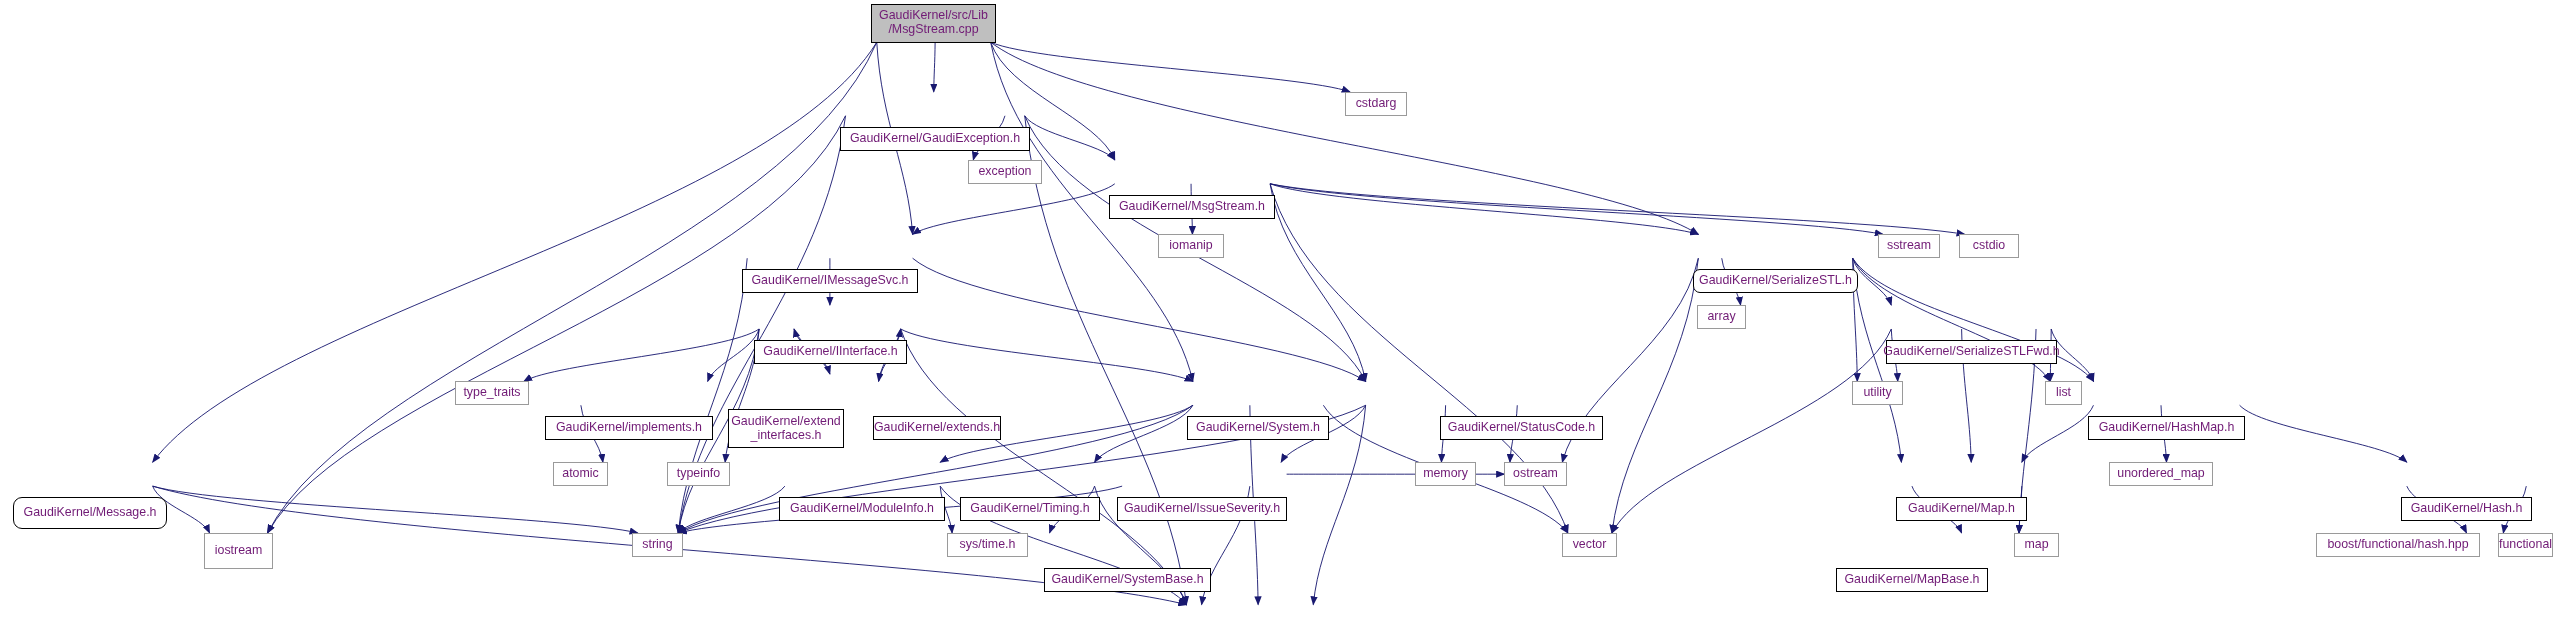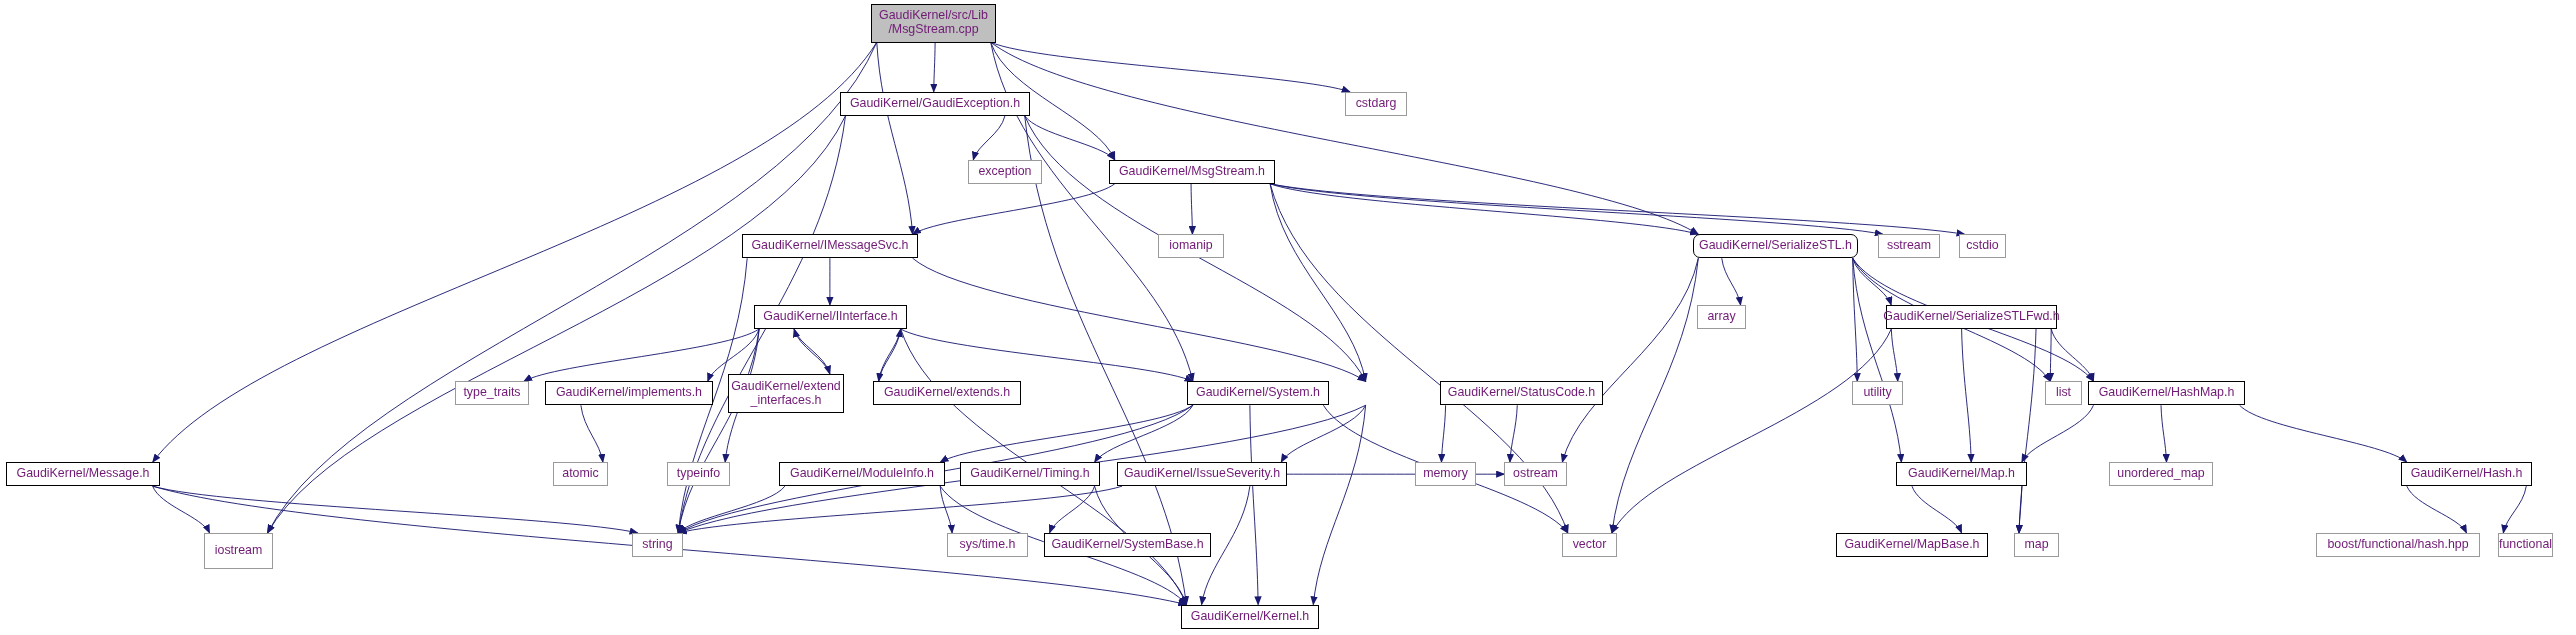--- a/index.html
+++ b/index.html
@@ -4,21 +4,21 @@
 <style>
   html,body{margin:0;padding:0;background:#ffffff;}
   #graph{position:relative;width:2576px;height:635px;overflow:hidden;
          font-family:"Liberation Sans","DejaVu Sans",sans-serif;background:#fff;}
   #edges{position:absolute;left:0;top:0;width:2576px;height:635px;}
   .node{position:absolute;box-sizing:border-box;display:flex;align-items:center;
         justify-content:center;text-align:center;line-height:1.12;
         font-size:12.4px;color:#701a75;background:#ffffff;white-space:pre-line;
         padding:0 3.7px;}
   .node.sys{border:0.9px solid #9a9a9a;}
-  .node.hdr{border:0.9px solid #000000;}
+  .node.hdr{border:0.9px solid #000000;margin-top:35px;}
   .node.root{border:0.9px solid #000000;background:#bfbfbf;}
 </style>
 </head>
 <body>
 
 <div id="graph">
   <svg id="edges" viewBox="0 0 2803 691" xmlns="http://www.w3.org/2000/svg">
     <defs>
       <marker id="ah" markerWidth="10" markerHeight="8" refX="9" refY="4" orient="auto" markerUnits="userSpaceOnUse">
         <path d="M0,0 L10,4 L0,8 z" fill="#191970"></path>
@@ -108,35 +108,35 @@
       <div class="node root" style="left: 871px; top: 3.7px; width: 125px; height: 39px;">GaudiKernel/src/Lib
 /MsgStream.cpp</div>
       <div class="node hdr" style="left: 840px; top: 92px; width: 190px; height: 24px;">GaudiKernel/GaudiException.h</div>
       <div class="node sys" style="left: 1345px; top: 92px; width: 62px; height: 24px;">cstdarg</div>
       <div class="node sys" style="left: 968px; top: 160px; width: 74px; height: 24px;">exception</div>
       <div class="node hdr" style="left: 1109px; top: 160px; width: 166px; height: 24px;">GaudiKernel/MsgStream.h</div>
       <div class="node hdr" style="left: 742px; top: 234px; width: 176px; height: 24px;">GaudiKernel/IMessageSvc.h</div>
       <div class="node sys" style="left: 1158px; top: 234px; width: 66px; height: 24px;">iomanip</div>
       <div class="node hdr" style="left: 1693px; top: 234px; width: 165px; height: 24px; border-radius: 7px;">GaudiKernel/SerializeSTL.h</div>
       <div class="node sys" style="left: 1878px; top: 234px; width: 62px; height: 24px;">sstream</div>
-      <div class="node sys" style="left: 1959px; top: 234px; width: 47px; height: 24px;">cstdio</div>
+      <div class="node sys" style="left: 1959px; top: 234px; width: 60px; height: 24px;">cstdio</div>
       <div class="node hdr" style="left: 754px; top: 305px; width: 153px; height: 24px;">GaudiKernel/IInterface.h</div>
       <div class="node sys" style="left: 1697px; top: 305px; width: 49px; height: 24px;">array</div>
       <div class="node hdr" style="left: 1886px; top: 305px; width: 171px; height: 24px;">GaudiKernel/SerializeSTLFwd.h</div>
       <div class="node sys" style="left: 455px; top: 381px; width: 74px; height: 24px;">type_traits</div>
       <div class="node hdr" style="left: 545px; top: 381px; width: 168px; height: 24px;">GaudiKernel/implements.h</div>
       <div class="node hdr" style="left: 728px; top: 374px; width: 116px; height: 39px;">GaudiKernel/extend
 _interfaces.h</div>
-      <div class="node hdr" style="left: 873px; top: 381px; width: 148px; height: 24px;">GaudiKernel/extends.h</div>
+      <div class="node hdr" style="left: 873px; top: 381px; width: 128px; height: 24px;">GaudiKernel/extends.h</div>
       <div class="node hdr" style="left: 1187px; top: 381px; width: 142px; height: 24px;">GaudiKernel/System.h</div>
       <div class="node hdr" style="left: 1440px; top: 381px; width: 163px; height: 24px;">GaudiKernel/StatusCode.h</div>
       <div class="node sys" style="left: 1852px; top: 381px; width: 51px; height: 24px;">utility</div>
       <div class="node sys" style="left: 2045px; top: 381px; width: 37px; height: 24px;">list</div>
       <div class="node hdr" style="left: 2088px; top: 381px; width: 157px; height: 24px;">GaudiKernel/HashMap.h</div>
-      <div class="node hdr" style="left: 6px; top: 462px; width: 154px; height: 24px;">GaudiKernel/Message.h</div>
+      <div class="node hdr" style="left: 13px; top: 462px; width: 154px; height: 32px; border-radius: 9px;">GaudiKernel/Message.h</div>
       <div class="node sys" style="left: 553px; top: 462px; width: 55px; height: 24px;">atomic</div>
       <div class="node sys" style="left: 667px; top: 462px; width: 63px; height: 24px;">typeinfo</div>
       <div class="node hdr" style="left: 779px; top: 462px; width: 166px; height: 24px;">GaudiKernel/ModuleInfo.h</div>
       <div class="node hdr" style="left: 960px; top: 462px; width: 140px; height: 24px;">GaudiKernel/Timing.h</div>
       <div class="node hdr" style="left: 1117px; top: 462px; width: 170px; height: 24px;">GaudiKernel/IssueSeverity.h</div>
       <div class="node sys" style="left: 1415px; top: 462px; width: 61px; height: 24px;">memory</div>
       <div class="node sys" style="left: 1504px; top: 462px; width: 63px; height: 24px;">ostream</div>
       <div class="node hdr" style="left: 1896px; top: 462px; width: 131px; height: 24px;">GaudiKernel/Map.h</div>
       <div class="node sys" style="left: 2109px; top: 462px; width: 104px; height: 24px;">unordered_map</div>
       <div class="node hdr" style="left: 2401px; top: 462px; width: 131px; height: 24px;">GaudiKernel/Hash.h</div>

